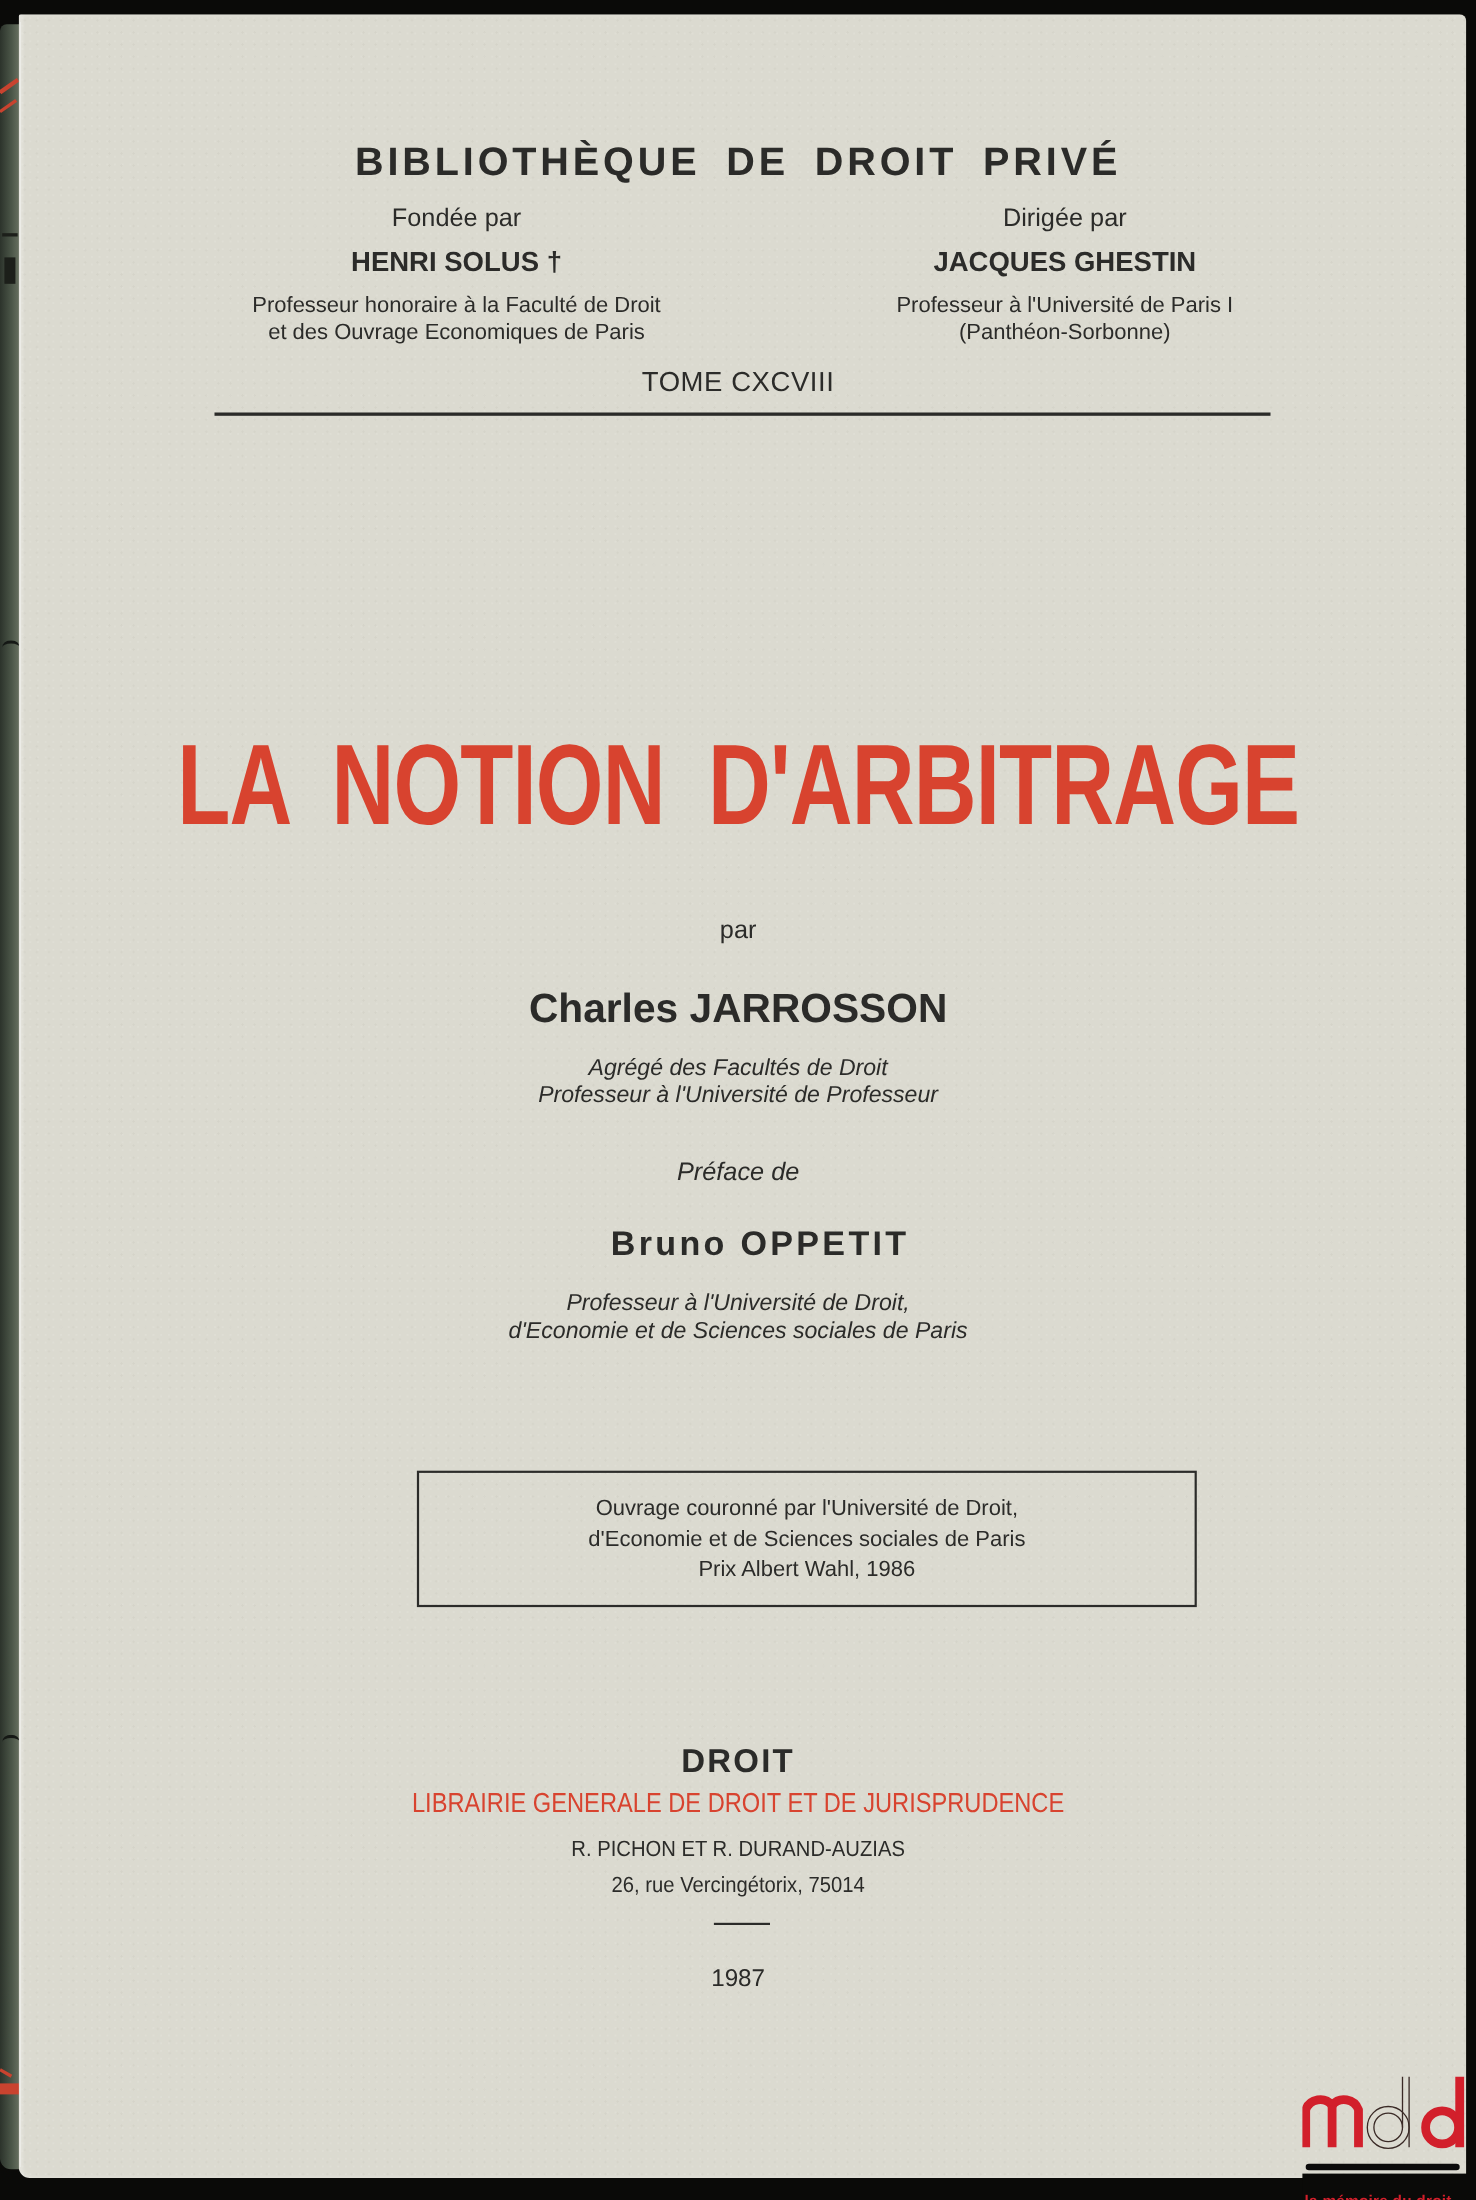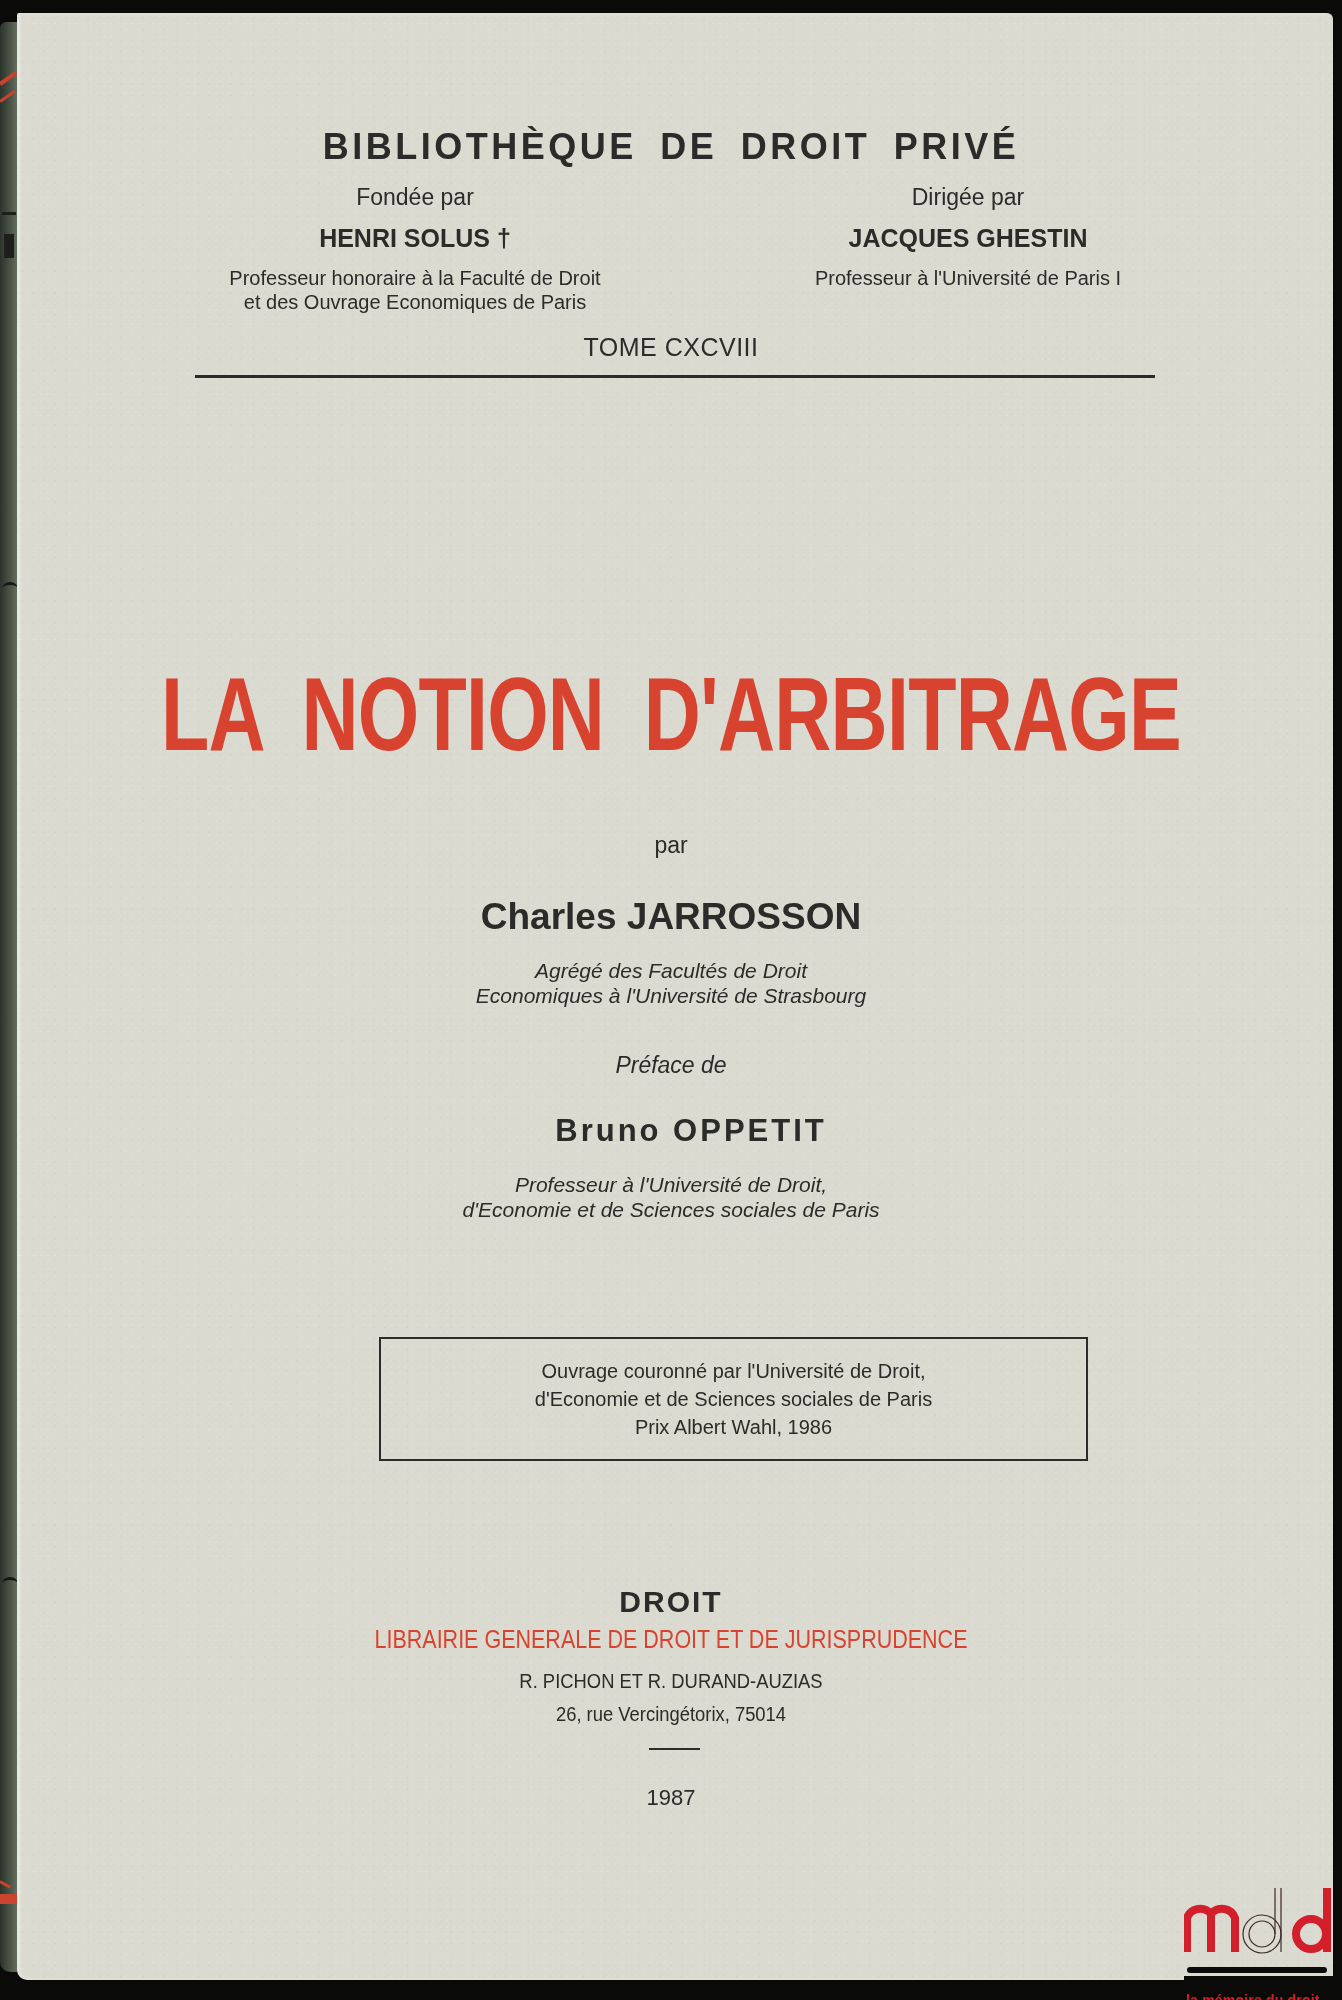--- a/index.html
+++ b/index.html
@@ -99,33 +99,34 @@
     <div>Professeur honoraire à la Faculté de Droit</div>
     <div>et des Ouvrage Economiques de Paris</div>
   </div>
 </div>
 
 <div class="col col-right" style="top:184px;">
   <div class="role">Dirigée par</div>
   <div class="name">JACQUES GHESTIN</div>
   <div class="aff">
     <div>Professeur à l'Université de Paris I</div>
+    <div>(Panthéon-Sorbonne)</div>
   </div>
 </div>
 
 <div class="abs center tome">TOME CXCVIII</div>
 <div class="top-rule"></div>
 
 <div class="abs center main-title">LA NOTION D'ARBITRAGE</div>
 
 <div class="abs center par">par</div>
 <div class="abs center author">Charles JARROSSON</div>
 <div class="abs center it author-aff">
   <div>Agrégé des Facultés de Droit</div>
-  <div>Economiques à l'Université de Strasbourg</div>
+  <div>Professeur à l'Université de Professeur</div>
 </div>
 
 <div class="abs center it preface-label">Préface de</div>
 <div class="abs center preface-name">Bruno OPPETIT</div>
 <div class="abs center it preface-aff">
   <div>Professeur à l'Université de Droit,</div>
   <div>d'Economie et de Sciences sociales de Paris</div>
 </div>
 
 <div class="award-box">

